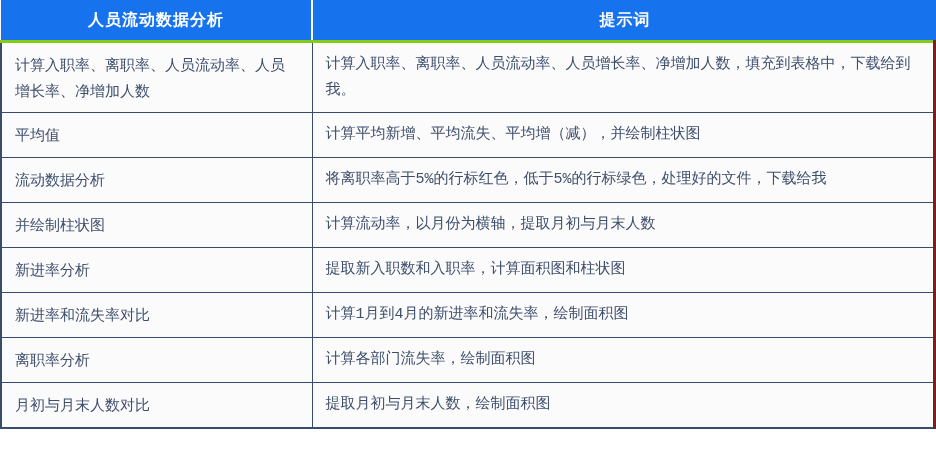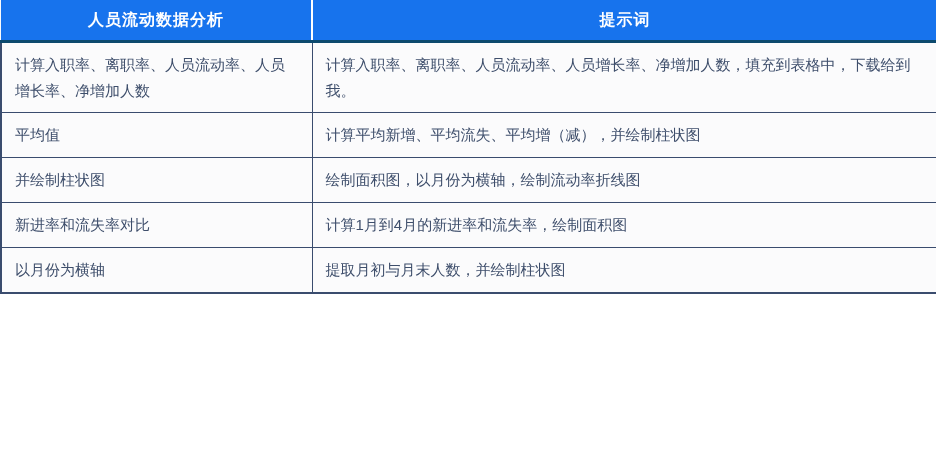--- a/index.html
+++ b/index.html
@@ -32,36 +32,36 @@
     vertical-align: middle;
     padding: 0;
     border: none;
     letter-spacing: 1px;
   }
   .ptable th.th-prompt {
     border-left: 2px solid #FFFFFF;
     font-family: Liberation Mono, monospace;
   }
   .ptable thead tr {
-    border-bottom: 3px solid #0c4a6e;
+    border-bottom: 3px solid #84cc16;
   }
 
   .ptable td {
     border: 1px solid #3A4C6E;
     font-size: 15px;
     color: #3E4E6B;
     padding: 9px 13px;
     height: 45px;
     line-height: 1.7;
     vertical-align: middle;
     box-sizing: border-box;
     word-break: break-all;
   }
   .ptable td:first-child { border-left: 2px solid #3A4C6E; }
-  .ptable td:last-child  { border-right: 3px solid #7f1d1d; }
+  .ptable td:last-child  { border-right: 8px solid #7f1d1d; font-family: Liberation Mono, monospace; }
   .ptable tbody tr:last-child td { border-bottom: 2px solid #3A4C6E; }
 </style>
 </head>
 <body>
 
 <table class="ptable">
   <colgroup>
     <col class="col-topic">
     <col class="col-prompt">
   </colgroup>
@@ -74,25 +74,37 @@
   <tbody>
     <tr>
       <td>计算入职率、离职率、人员流动率、人员增长率、净增加人数</td>
       <td>计算入职率、离职率、人员流动率、人员增长率、净增加人数，填充到表格中，下载给到我。</td>
     </tr>
     <tr>
       <td>平均值</td>
       <td>计算平均新增、平均流失、平均增（减），并绘制柱状图</td>
     </tr>
     <tr>
+      <td>流动数据分析</td>
+      <td>将离职率高于5%的行标红色，低于5%的行标绿色，处理好的文件，下载给我</td>
+    </tr>
+    <tr>
       <td>并绘制柱状图</td>
-      <td>绘制面积图，以月份为横轴，绘制流动率折线图</td>
+      <td>计算流动率，以月份为横轴，提取月初与月末人数</td>
+    </tr>
+    <tr>
+      <td>新进率分析</td>
+      <td>提取新入职数和入职率，计算面积图和柱状图</td>
     </tr>
     <tr>
       <td>新进率和流失率对比</td>
       <td>计算1月到4月的新进率和流失率，绘制面积图</td>
     </tr>
     <tr>
-      <td>以月份为横轴</td>
-      <td>提取月初与月末人数，并绘制柱状图</td>
+      <td>离职率分析</td>
+      <td>计算各部门流失率，绘制面积图</td>
+    </tr>
+    <tr>
+      <td>月初与月末人数对比</td>
+      <td>提取月初与月末人数，绘制面积图</td>
     </tr>
   </tbody>
 </table>
 
 </body></html>

